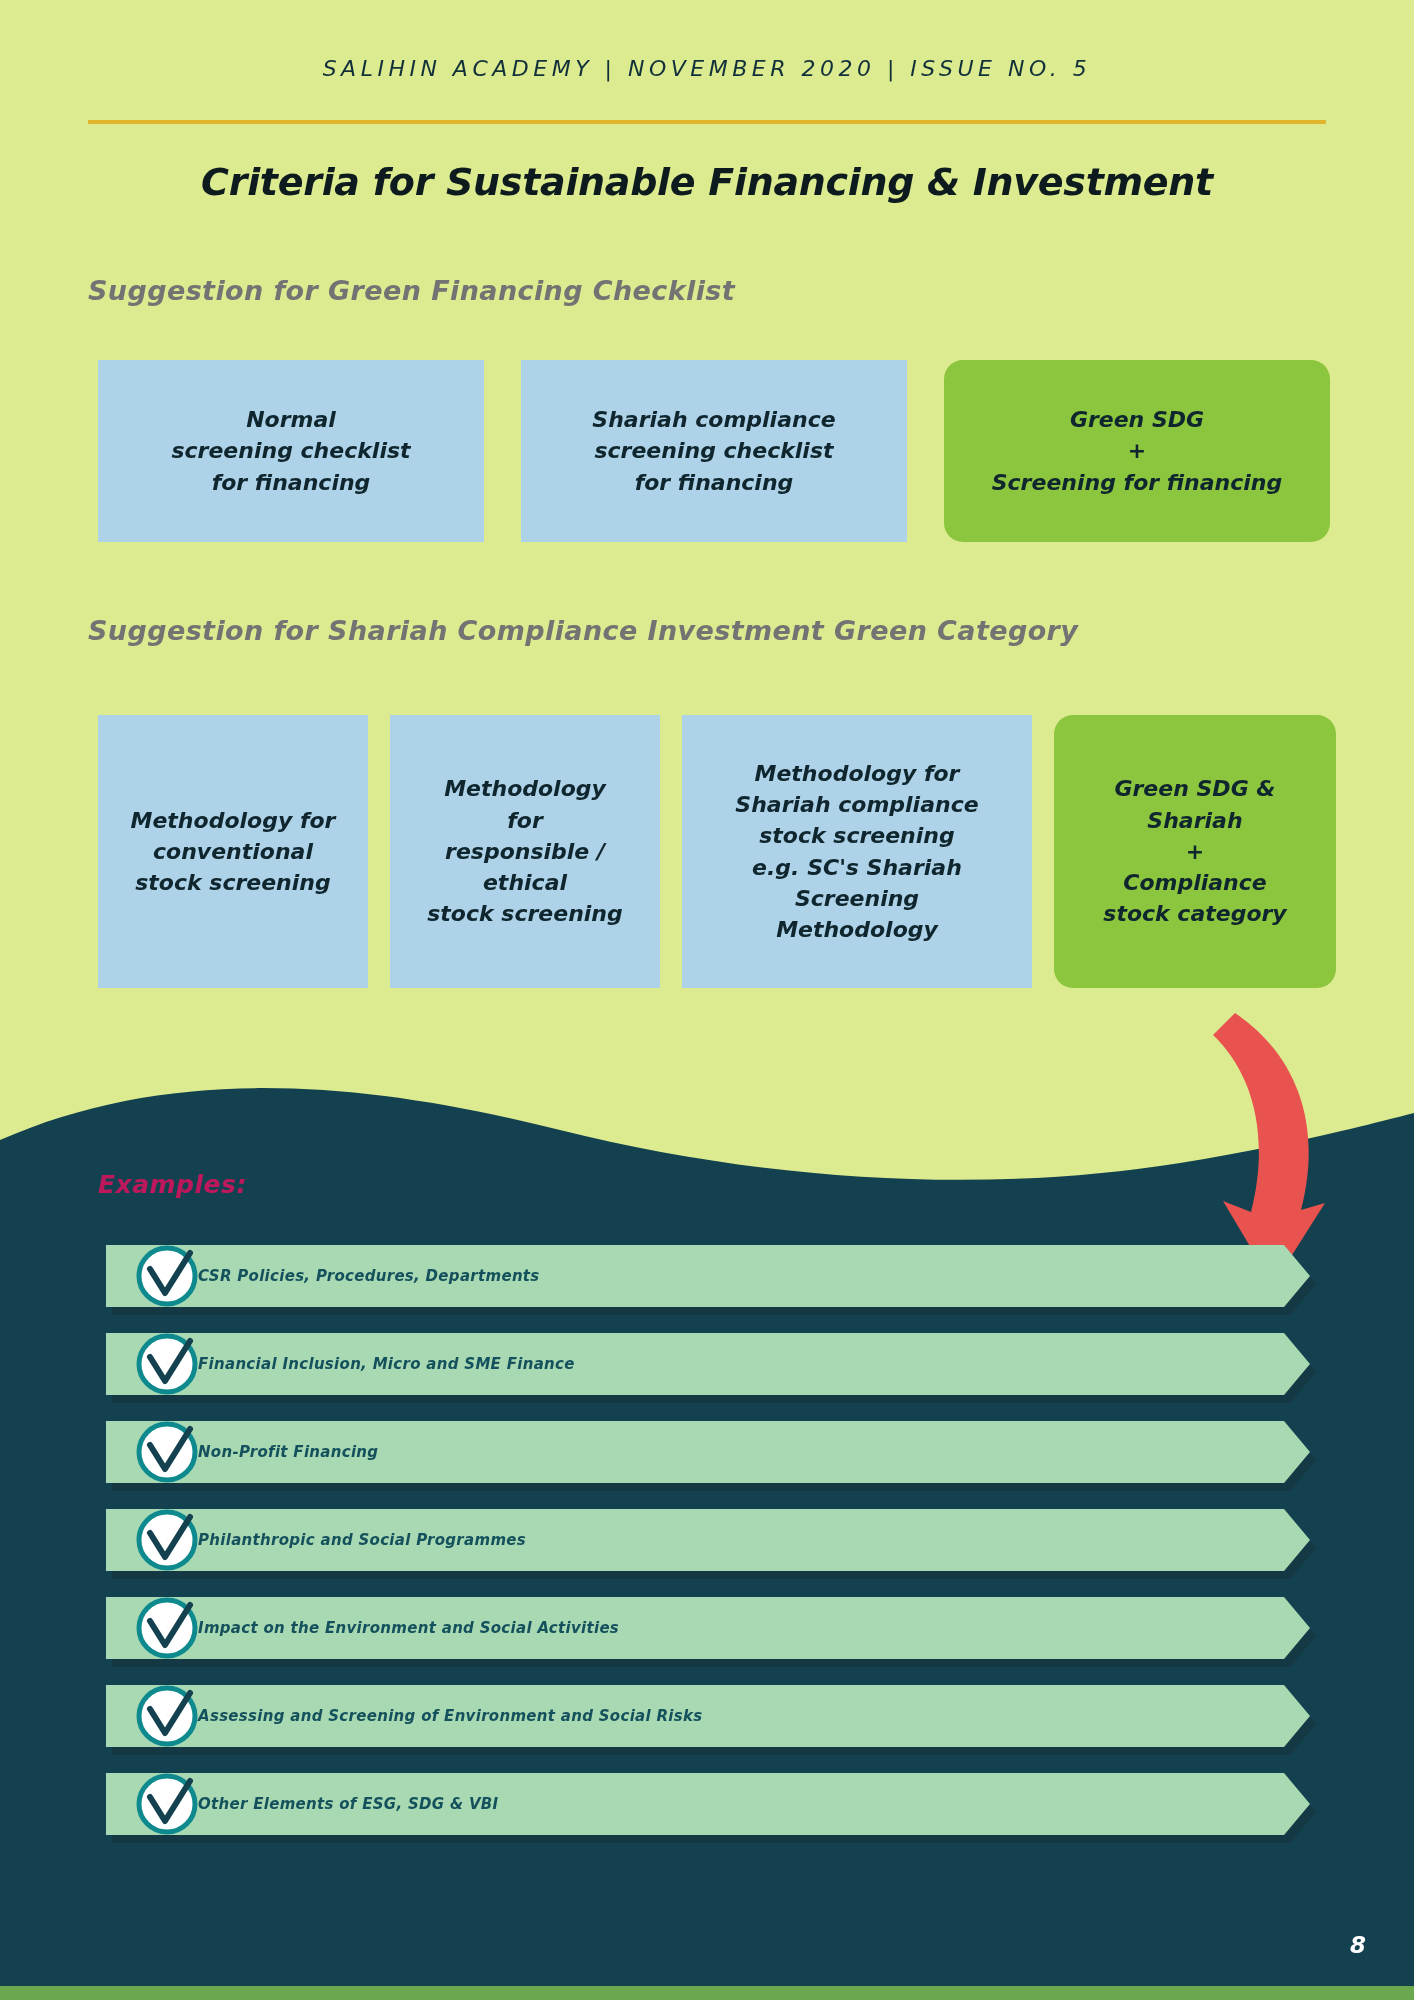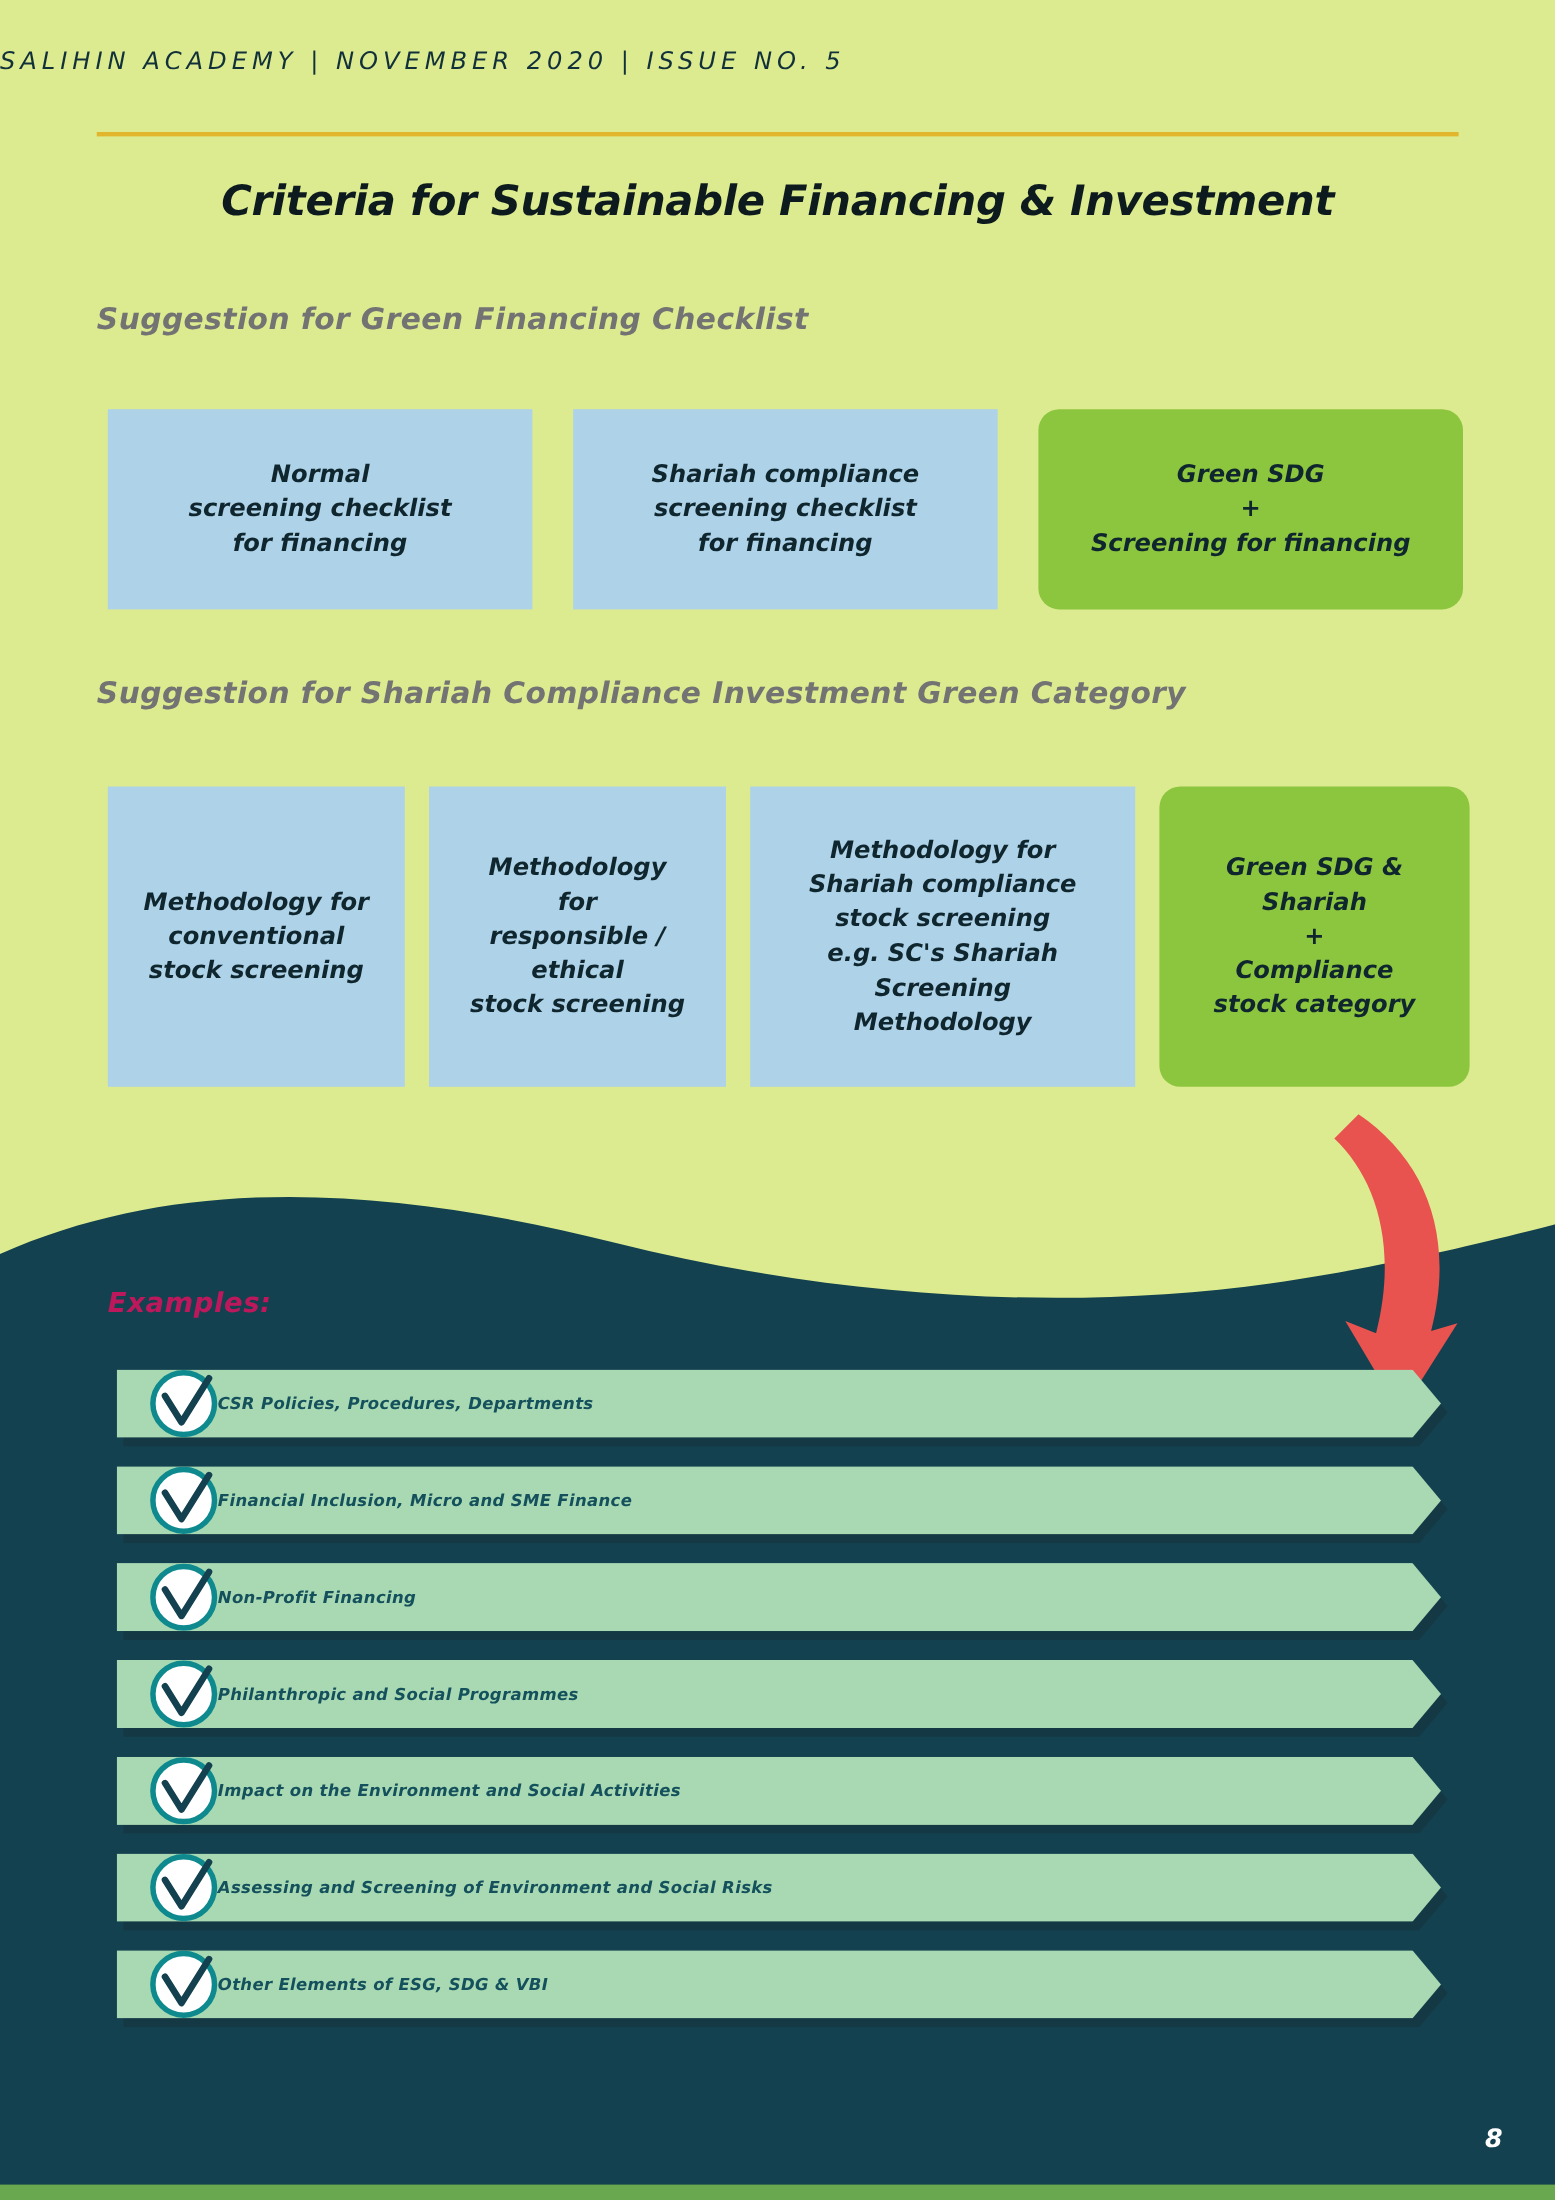--- a/index.html
+++ b/index.html
@@ -18,24 +18,24 @@
     position: relative;
     width: 1414px;
     height: 2000px;
     background: #dceb8f;
     overflow: hidden;
   }
 
   
   .header {
     position: absolute;
-    top: 44px;
+    top: 56px;
     left: 0;
     width: 100%;
-    text-align: left;
+    text-align: center;
   }
   .header-text {
     font-family: "DejaVu Sans", sans-serif;
     font-style: italic;
     font-size: 22px;
     letter-spacing: 4.5px;
     color: #12303a;
     font-weight: 400;
   }
   .header-rule {
@@ -73,21 +73,21 @@
   }
   #heading1 { top: 275px; }
   #heading2 { top: 615px; }
 
   
   .row {
     position: absolute;
     display: flex;
   }
   #row1 {
-    top: 372px;
+    top: 360px;
     left: 98px;
     gap: 37px;
   }
   #row1 .box {
     width: 386px;
     height: 182px;
   }
   .box {
     background: #aed3e8;
     display: flex;

